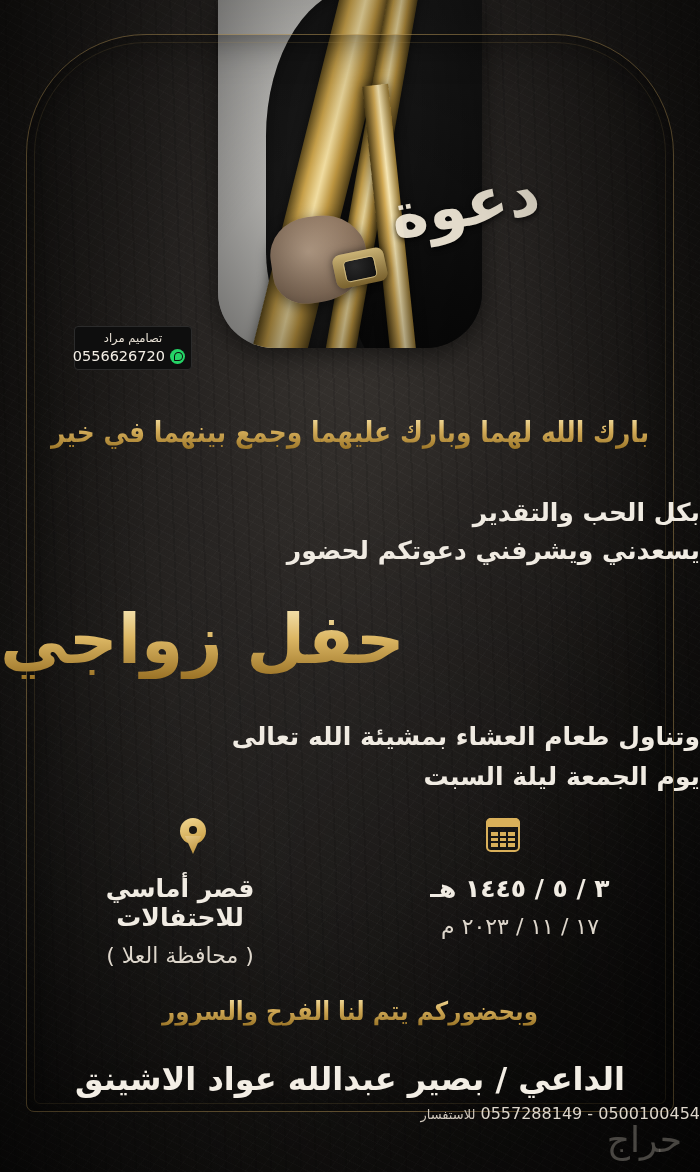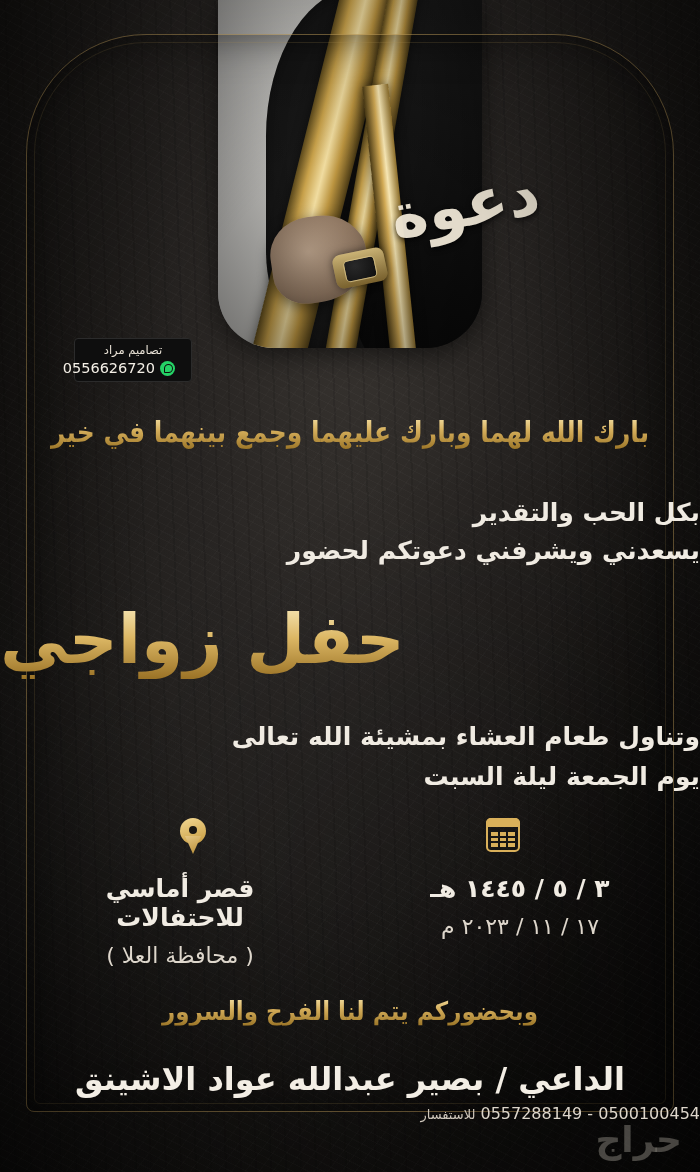--- a/index.html
+++ b/index.html
@@ -167,26 +167,26 @@
     text-shadow: 0 2px 6px rgba(0,0,0,0.8);
     letter-spacing: -2px;
     transform: rotate(-10deg);
     opacity: 0.95;
   }
 
   
   #badge {
     position: absolute;
     left: 74px;
-    top: 338px;
+    top: 326px;
     width: 118px;
     background: #0e0e0e;
     border: 1px solid #2b2b2b;
     border-radius: 4px;
-    padding: 4px 16px 5px;
+    padding: 4px 6px 5px;
     box-sizing: border-box;
     text-align: center;
   }
   #badge .label {
     font-size: 11.5px;
     color: #e9e2d6;
     letter-spacing: 0.5px;
     margin-bottom: 3px;
   }
   #badge .row {
@@ -374,21 +374,21 @@
     font-size: 13px;
     color: #cfc7bb;
   }
 
   
   #watermark {
     position: absolute;
     right: 18px;
     bottom: 12px;
     font-size: 36px;
-    font-weight: bold;
+    font-weight: normal;
     color: rgba(225,218,206,0.30);
     letter-spacing: -2px;
   }
 </style>
 </head>
 <body>
 
 <div id="card">
 
   <div id="texture"></div>

